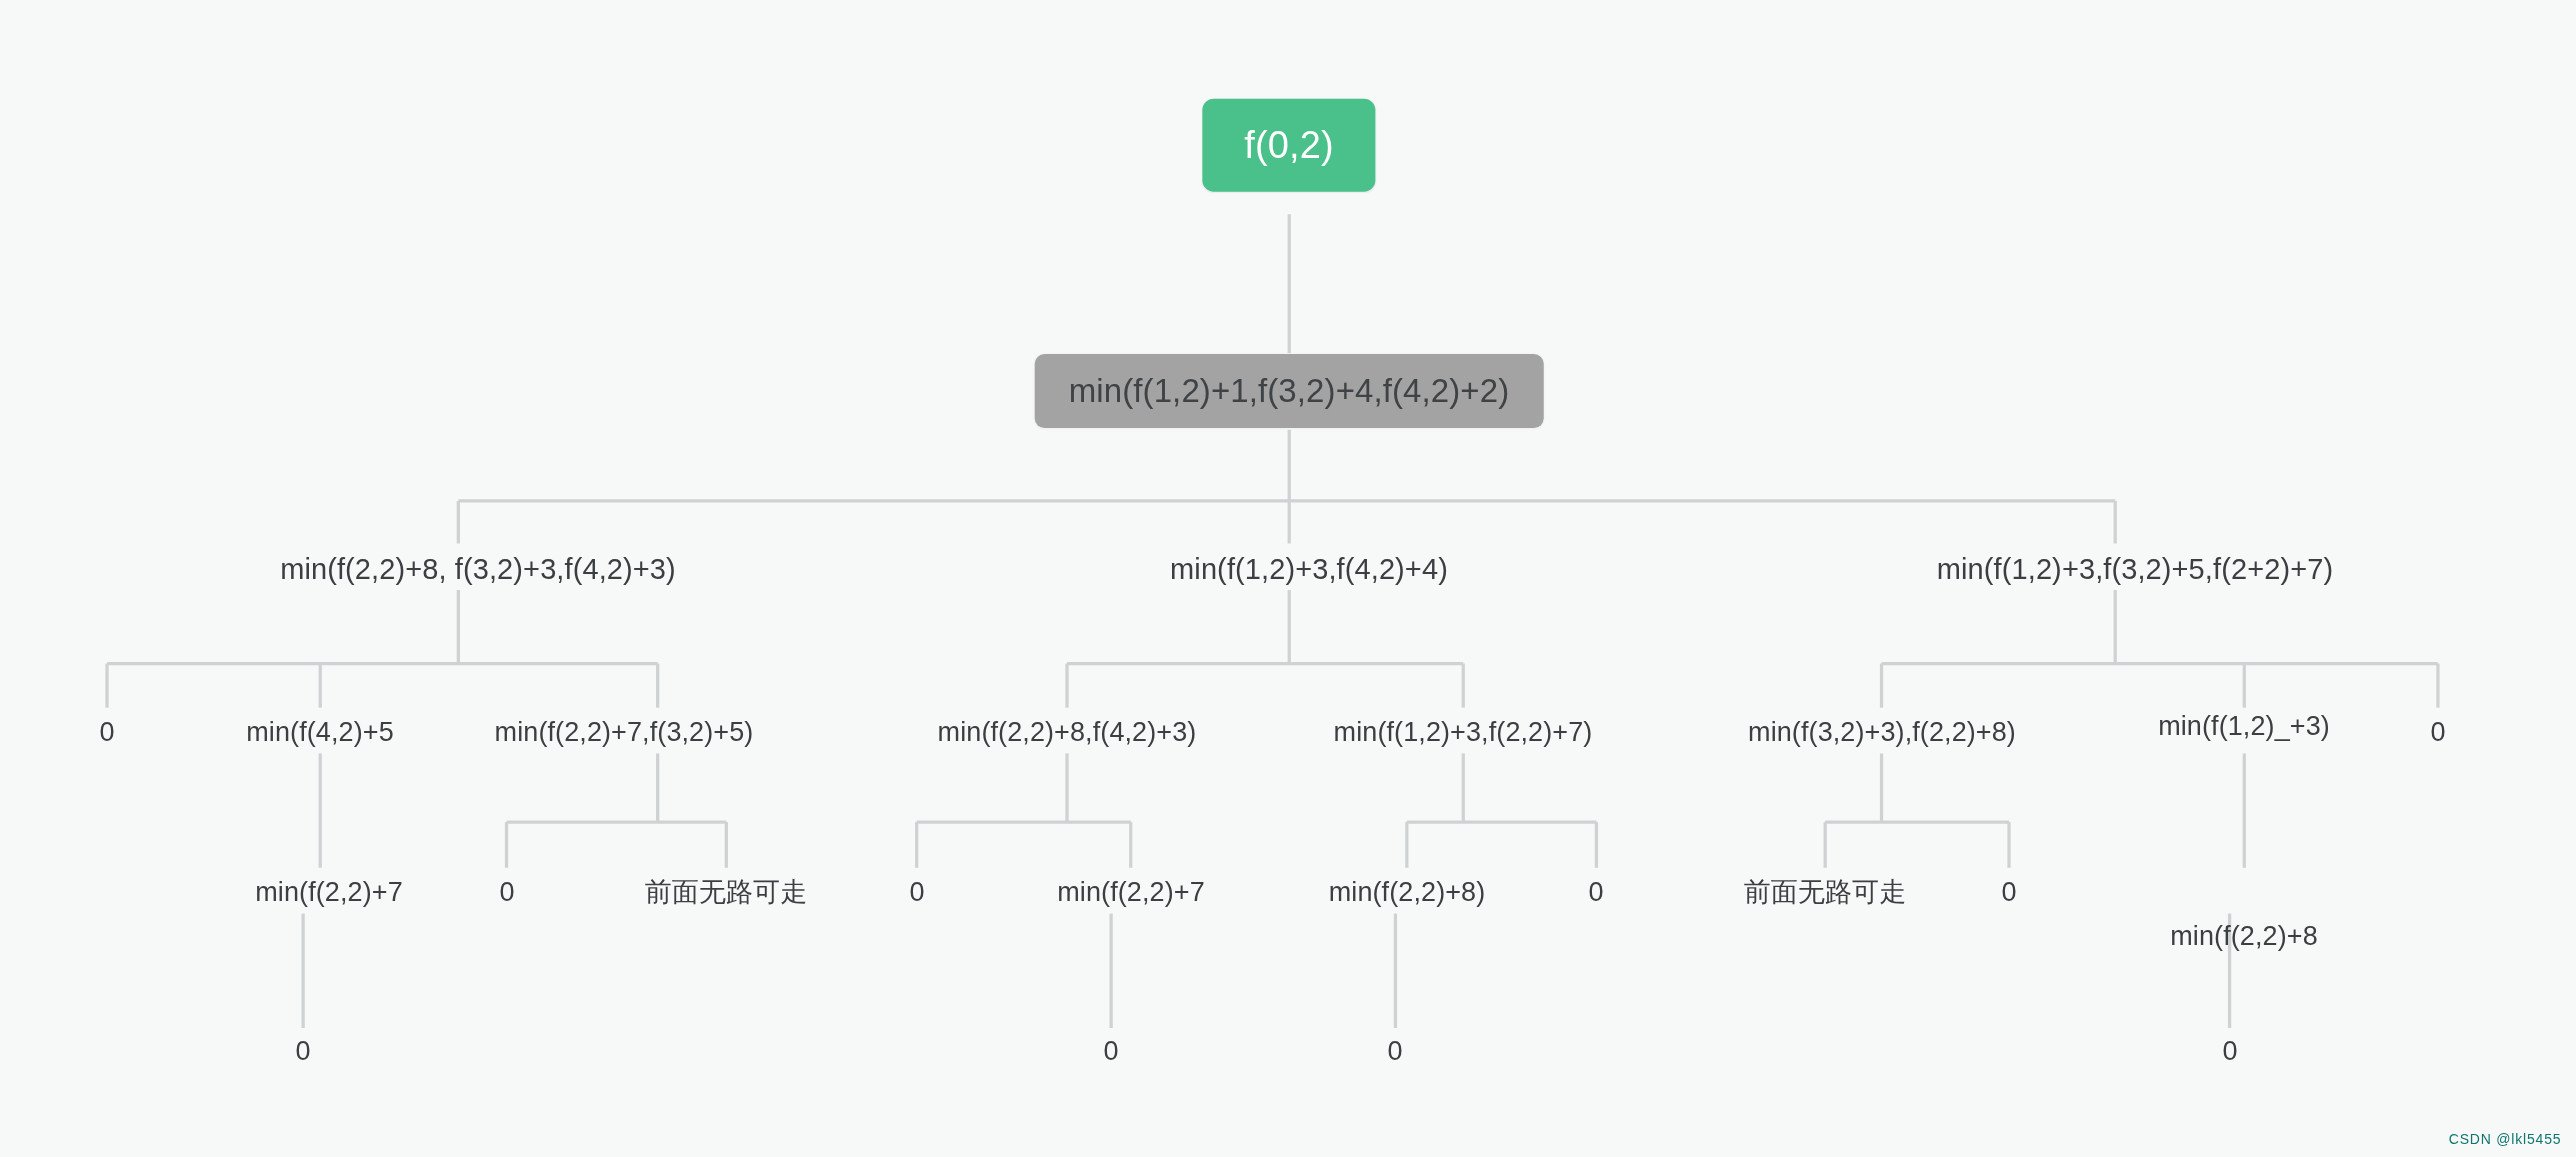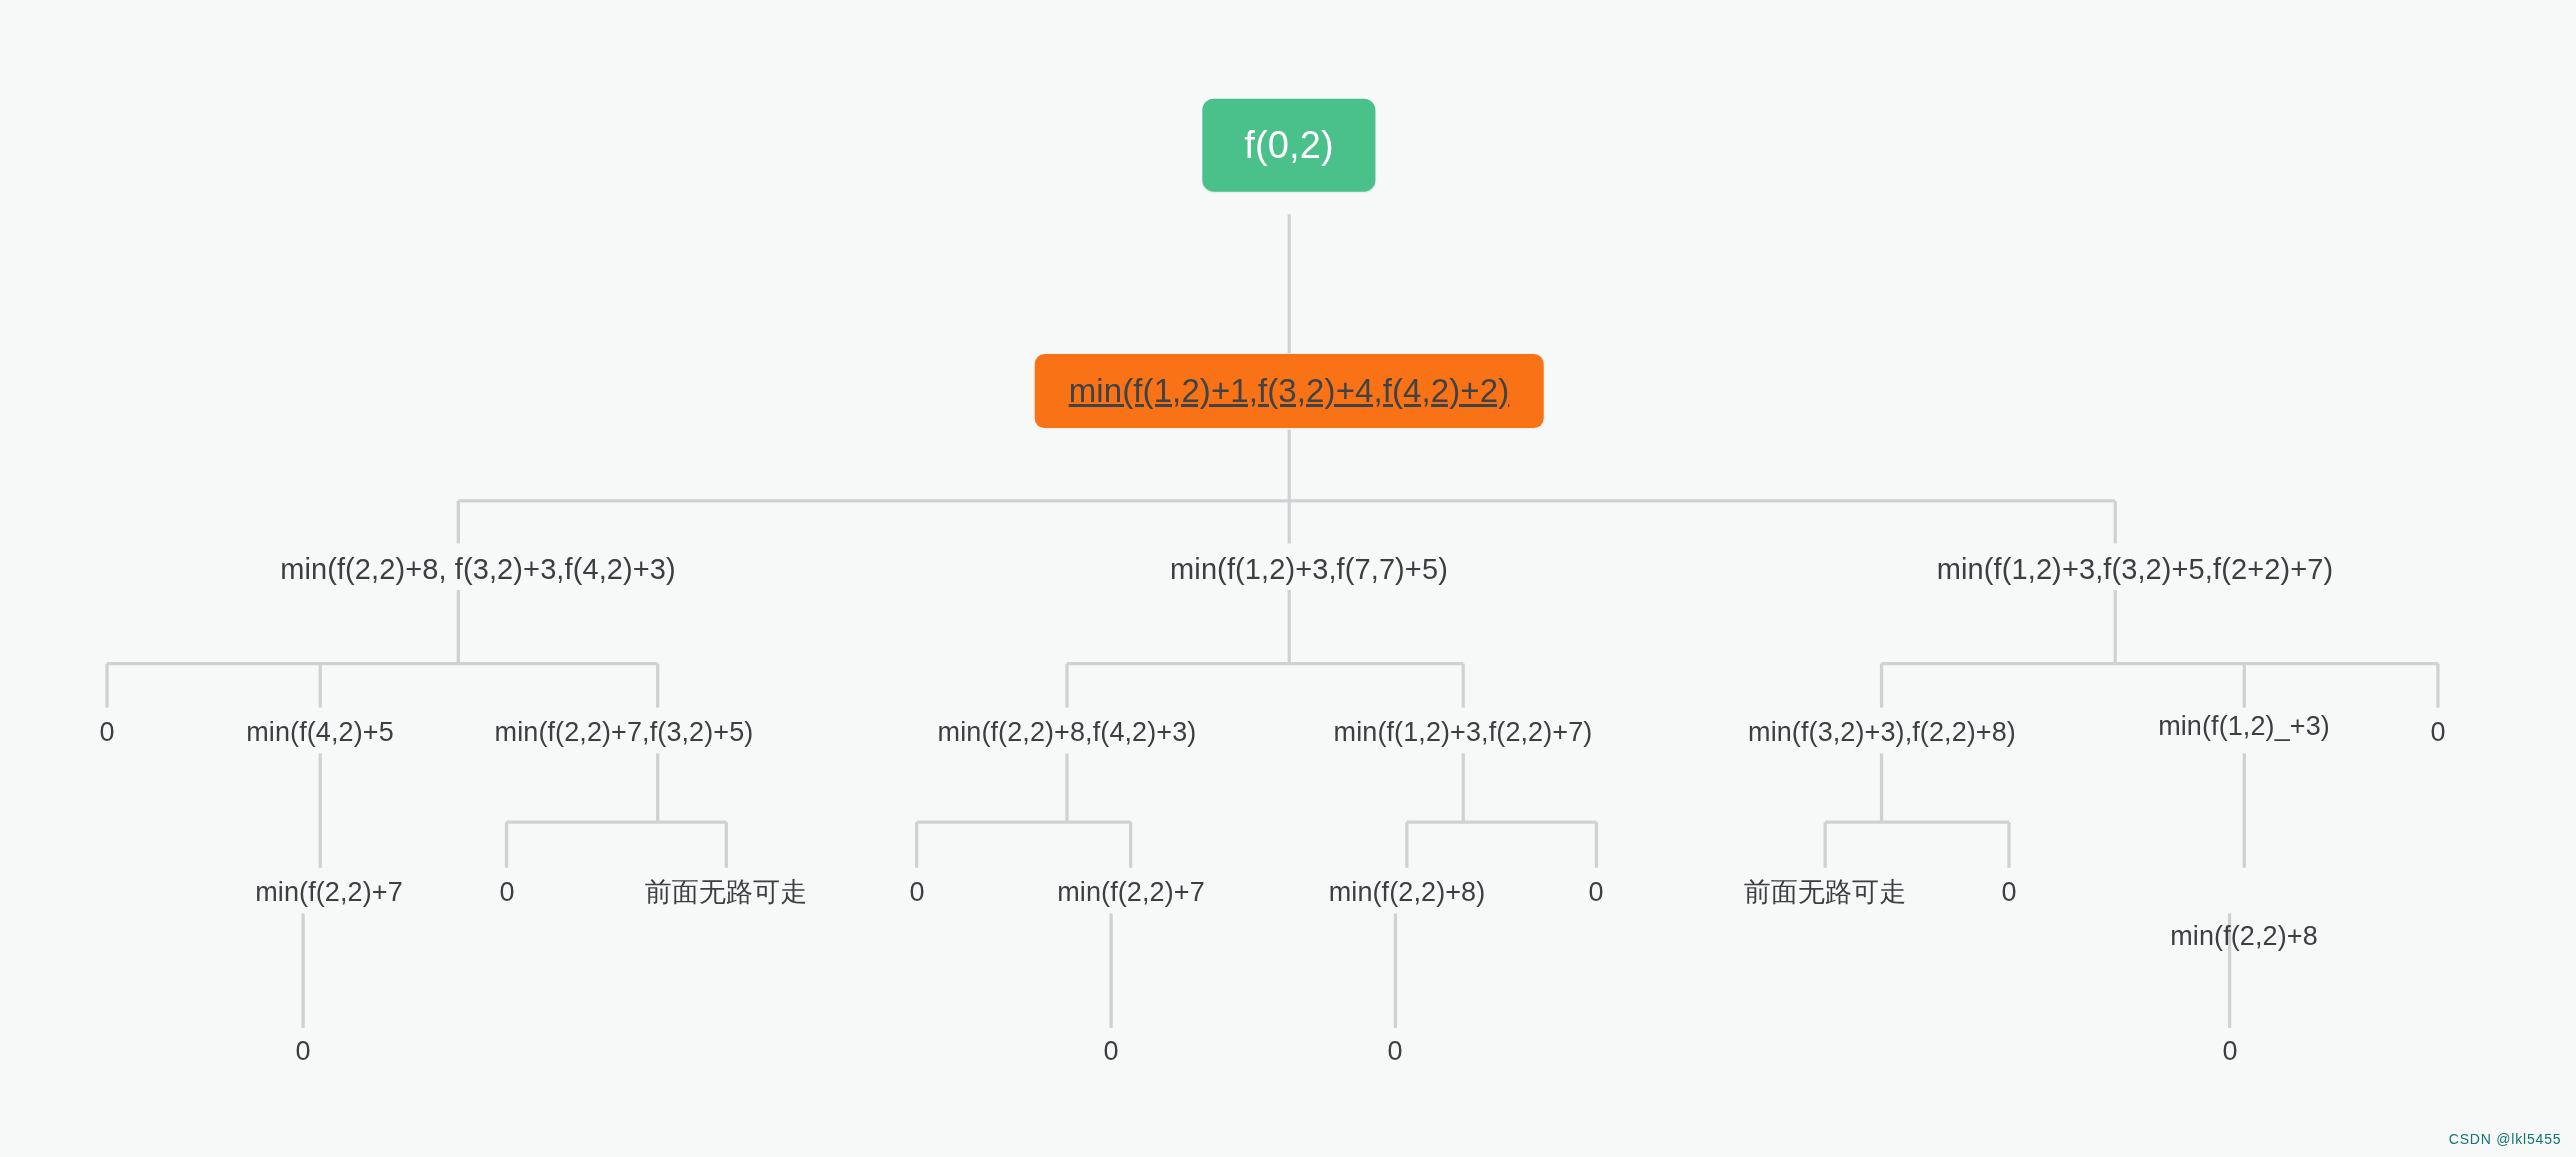--- a/index.html
+++ b/index.html
@@ -38,27 +38,26 @@
   }
   .node.root {
     background: #4ac08a;
     color: #ffffff;
     border-radius: 11.4px;
     padding: 24.5px 42px;
     font-size: 38px;
     box-shadow: 0 0.8px 1.6px rgba(0,0,0,0.06);
   }
   .node.boxed {
-    background: #f97316;
+    background: #a3a3a3;
     color: #3f4346;
     border-radius: 9.8px;
     padding: 18px 34px;
     font-size: 33px;
     box-shadow: 0 0.8px 2.5px rgba(0,0,0,0.045);
-    text-decoration: underline;
   }
   .node.plain {
     color: #3b3f42;
   }
   .node.lvl2 { font-size: 29px; margin-left: 20px; }
   .node.lvl3 { font-size: 27px; }
   .node.lvl4 { font-size: 27px; }
   .node.lvl5 { font-size: 27px; }
   .watermark {
     position: absolute;
@@ -115,21 +114,21 @@
       <line x1="2747" y1="922" x2="2747" y2="1062" stroke="#cfd2d3" stroke-width="4"></line>
       <line x1="371" y1="1118" x2="371" y2="1258" stroke="#cfd2d3" stroke-width="4"></line>
       <line x1="1360" y1="1118" x2="1360" y2="1258" stroke="#cfd2d3" stroke-width="4"></line>
       <line x1="1708" y1="1118" x2="1708" y2="1258" stroke="#cfd2d3" stroke-width="4"></line>
       <line x1="2729" y1="1118" x2="2729" y2="1258" stroke="#cfd2d3" stroke-width="4"></line>
     </svg>
   <div id="nodes-layer">
       <div class="node root" style="left: 1289px; top: 145px;">f(0,2)</div>
       <div class="node boxed" style="left: 1289px; top: 391px;">min(f(1,2)+1,f(3,2)+4,f(4,2)+2)</div>
       <div class="node plain lvl2" style="left: 458px; top: 570px;">min(f(2,2)+8, f(3,2)+3,f(4,2)+3)</div>
-      <div class="node plain lvl2" style="left: 1289px; top: 570px;">min(f(1,2)+3,f(7,7)+5)</div>
+      <div class="node plain lvl2" style="left: 1289px; top: 570px;">min(f(1,2)+3,f(4,2)+4)</div>
       <div class="node plain lvl2" style="left: 2115px; top: 570px;">min(f(1,2)+3,f(3,2)+5,f(2+2)+7)</div>
       <div class="node plain lvl3" style="left: 107px; top: 733px;">0</div>
       <div class="node plain lvl3" style="left: 320px; top: 733px;">min(f(4,2)+5</div>
       <div class="node plain lvl3" style="left: 624px; top: 733px;">min(f(2,2)+7,f(3,2)+5)</div>
       <div class="node plain lvl3" style="left: 1067px; top: 733px;">min(f(2,2)+8,f(4,2)+3)</div>
       <div class="node plain lvl3" style="left: 1463px; top: 733px; text-align: center;">min(f(1,2)+3,f(2,2)+7)</div>
       <div class="node plain lvl3" style="left: 1882px; top: 733px;">min(f(3,2)+3),f(2,2)+8)</div>
       <div class="node plain lvl3" style="left: 2244px; top: 727px;">min(f(1,2)_+3)</div>
       <div class="node plain lvl3" style="left: 2438px; top: 733px;">0</div>
       <div class="node plain lvl4" style="left: 329px; top: 893px;">min(f(2,2)+7</div>

